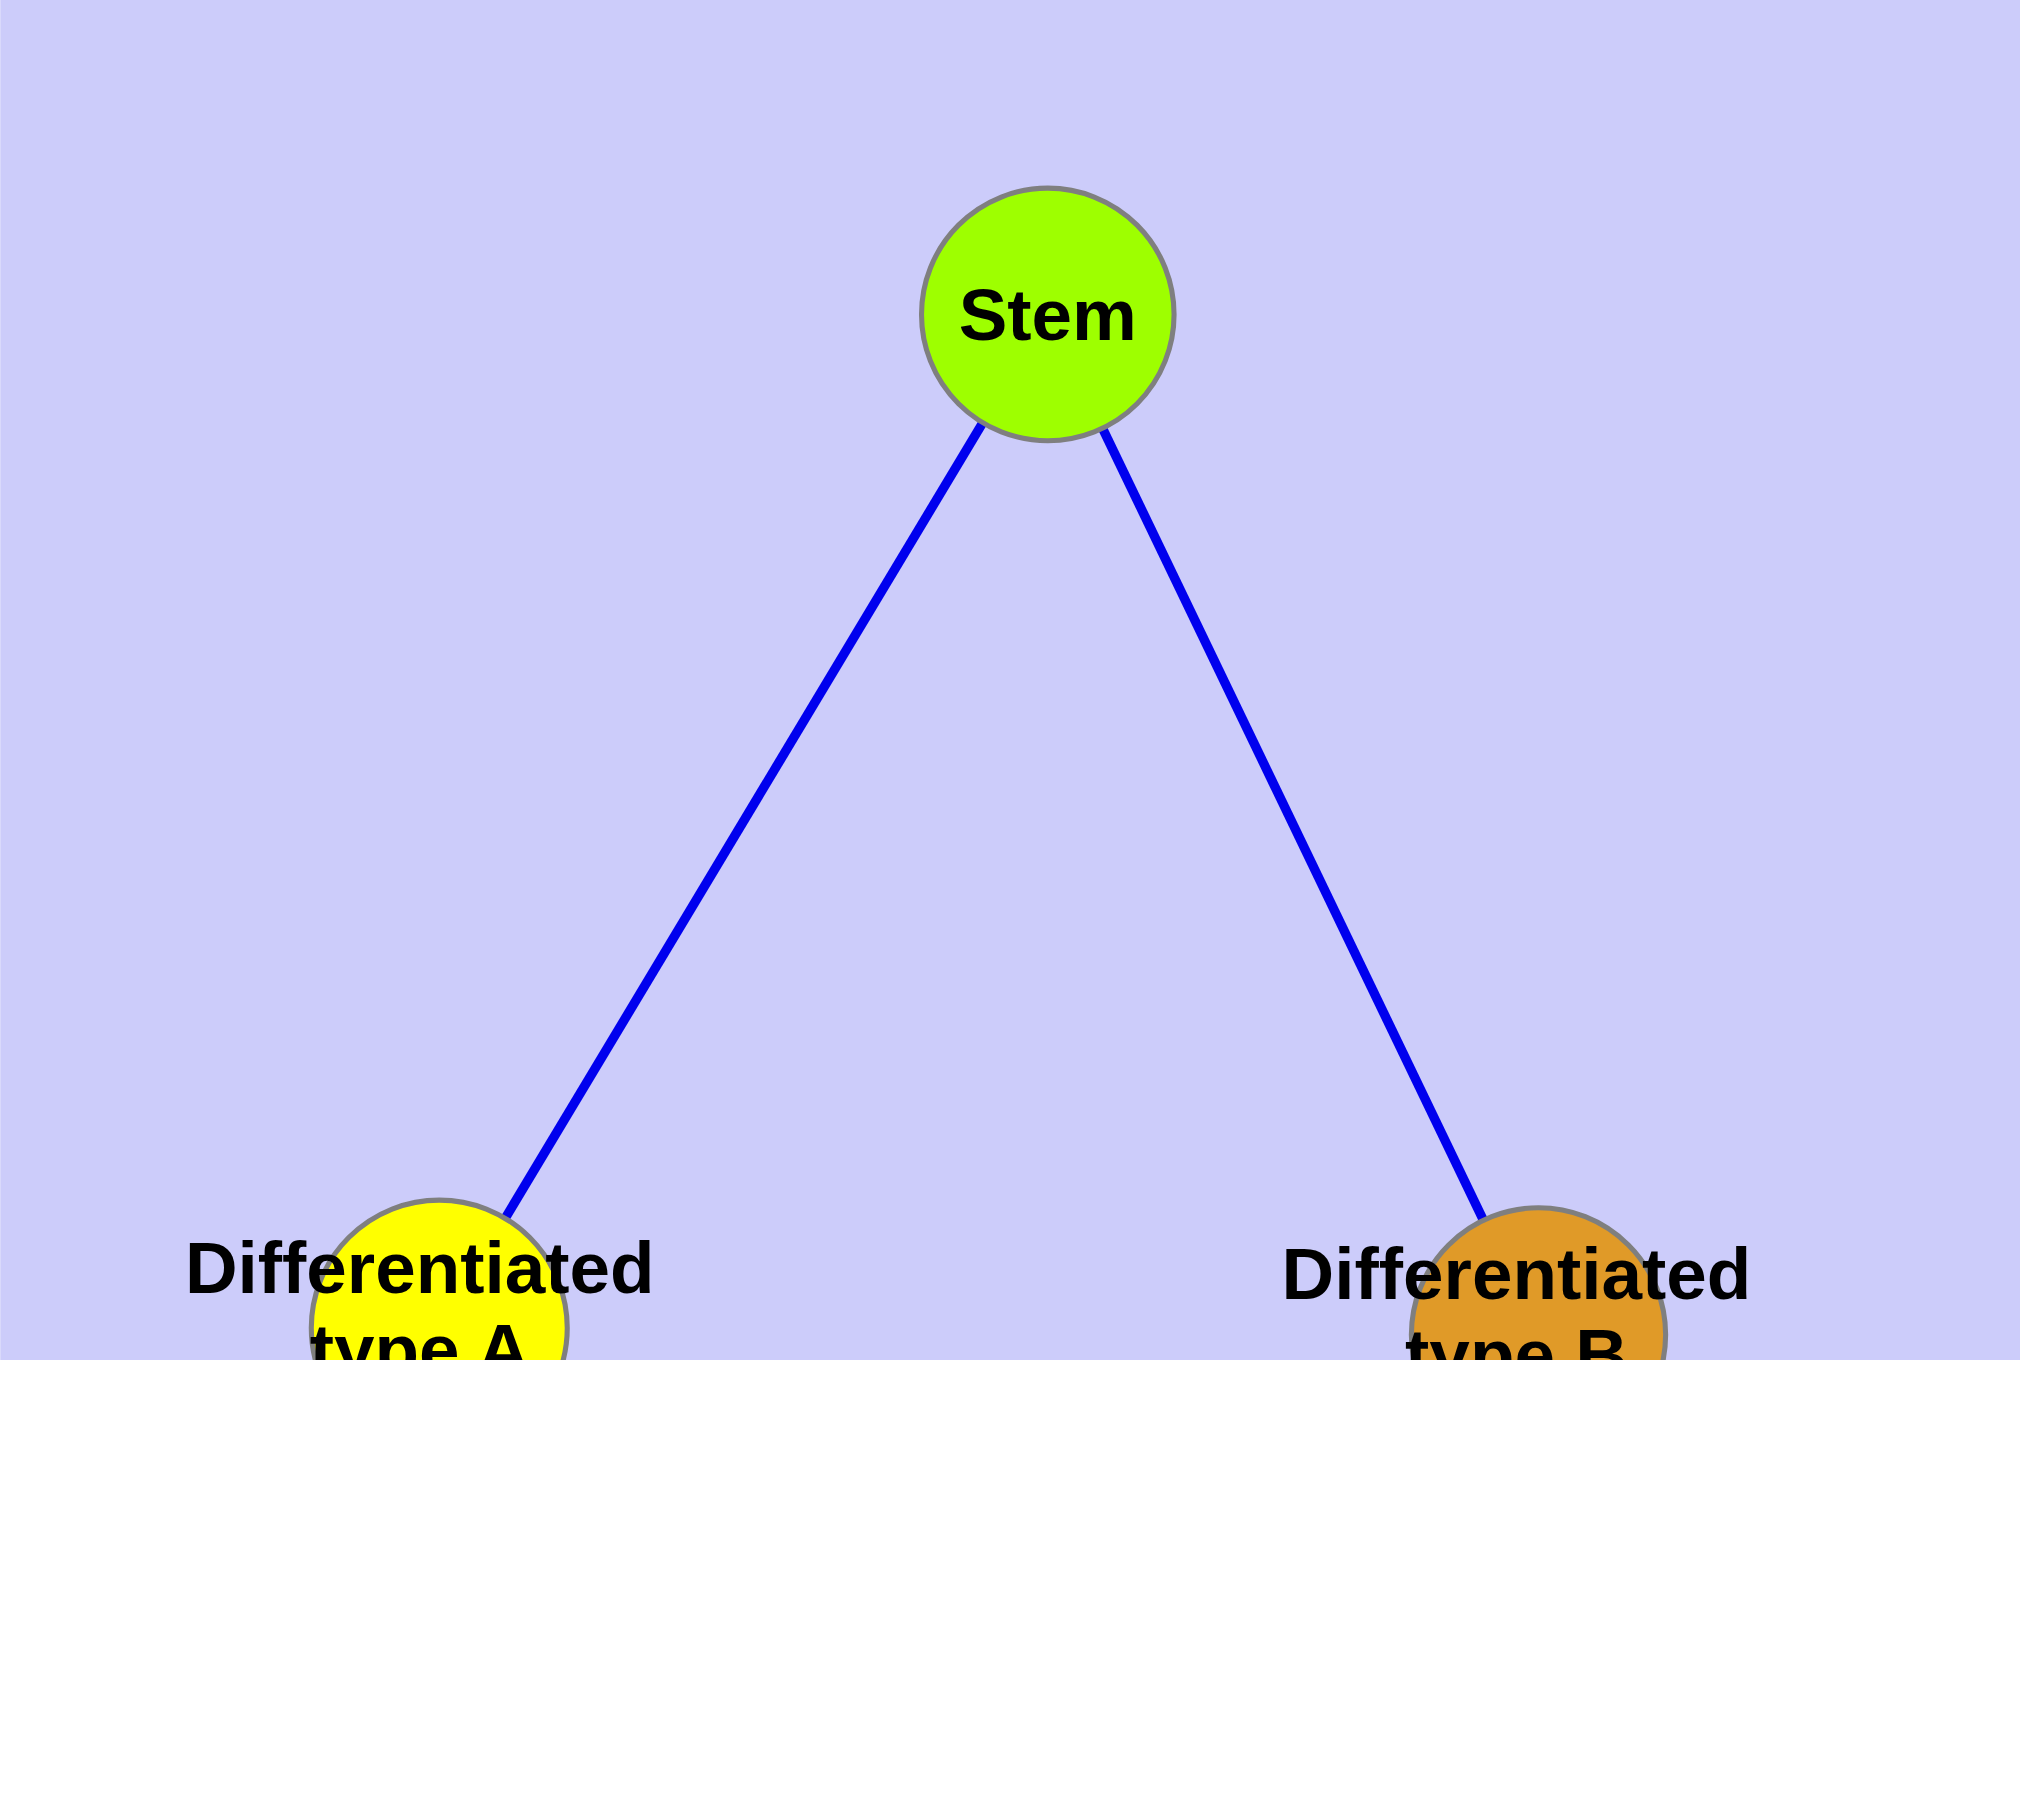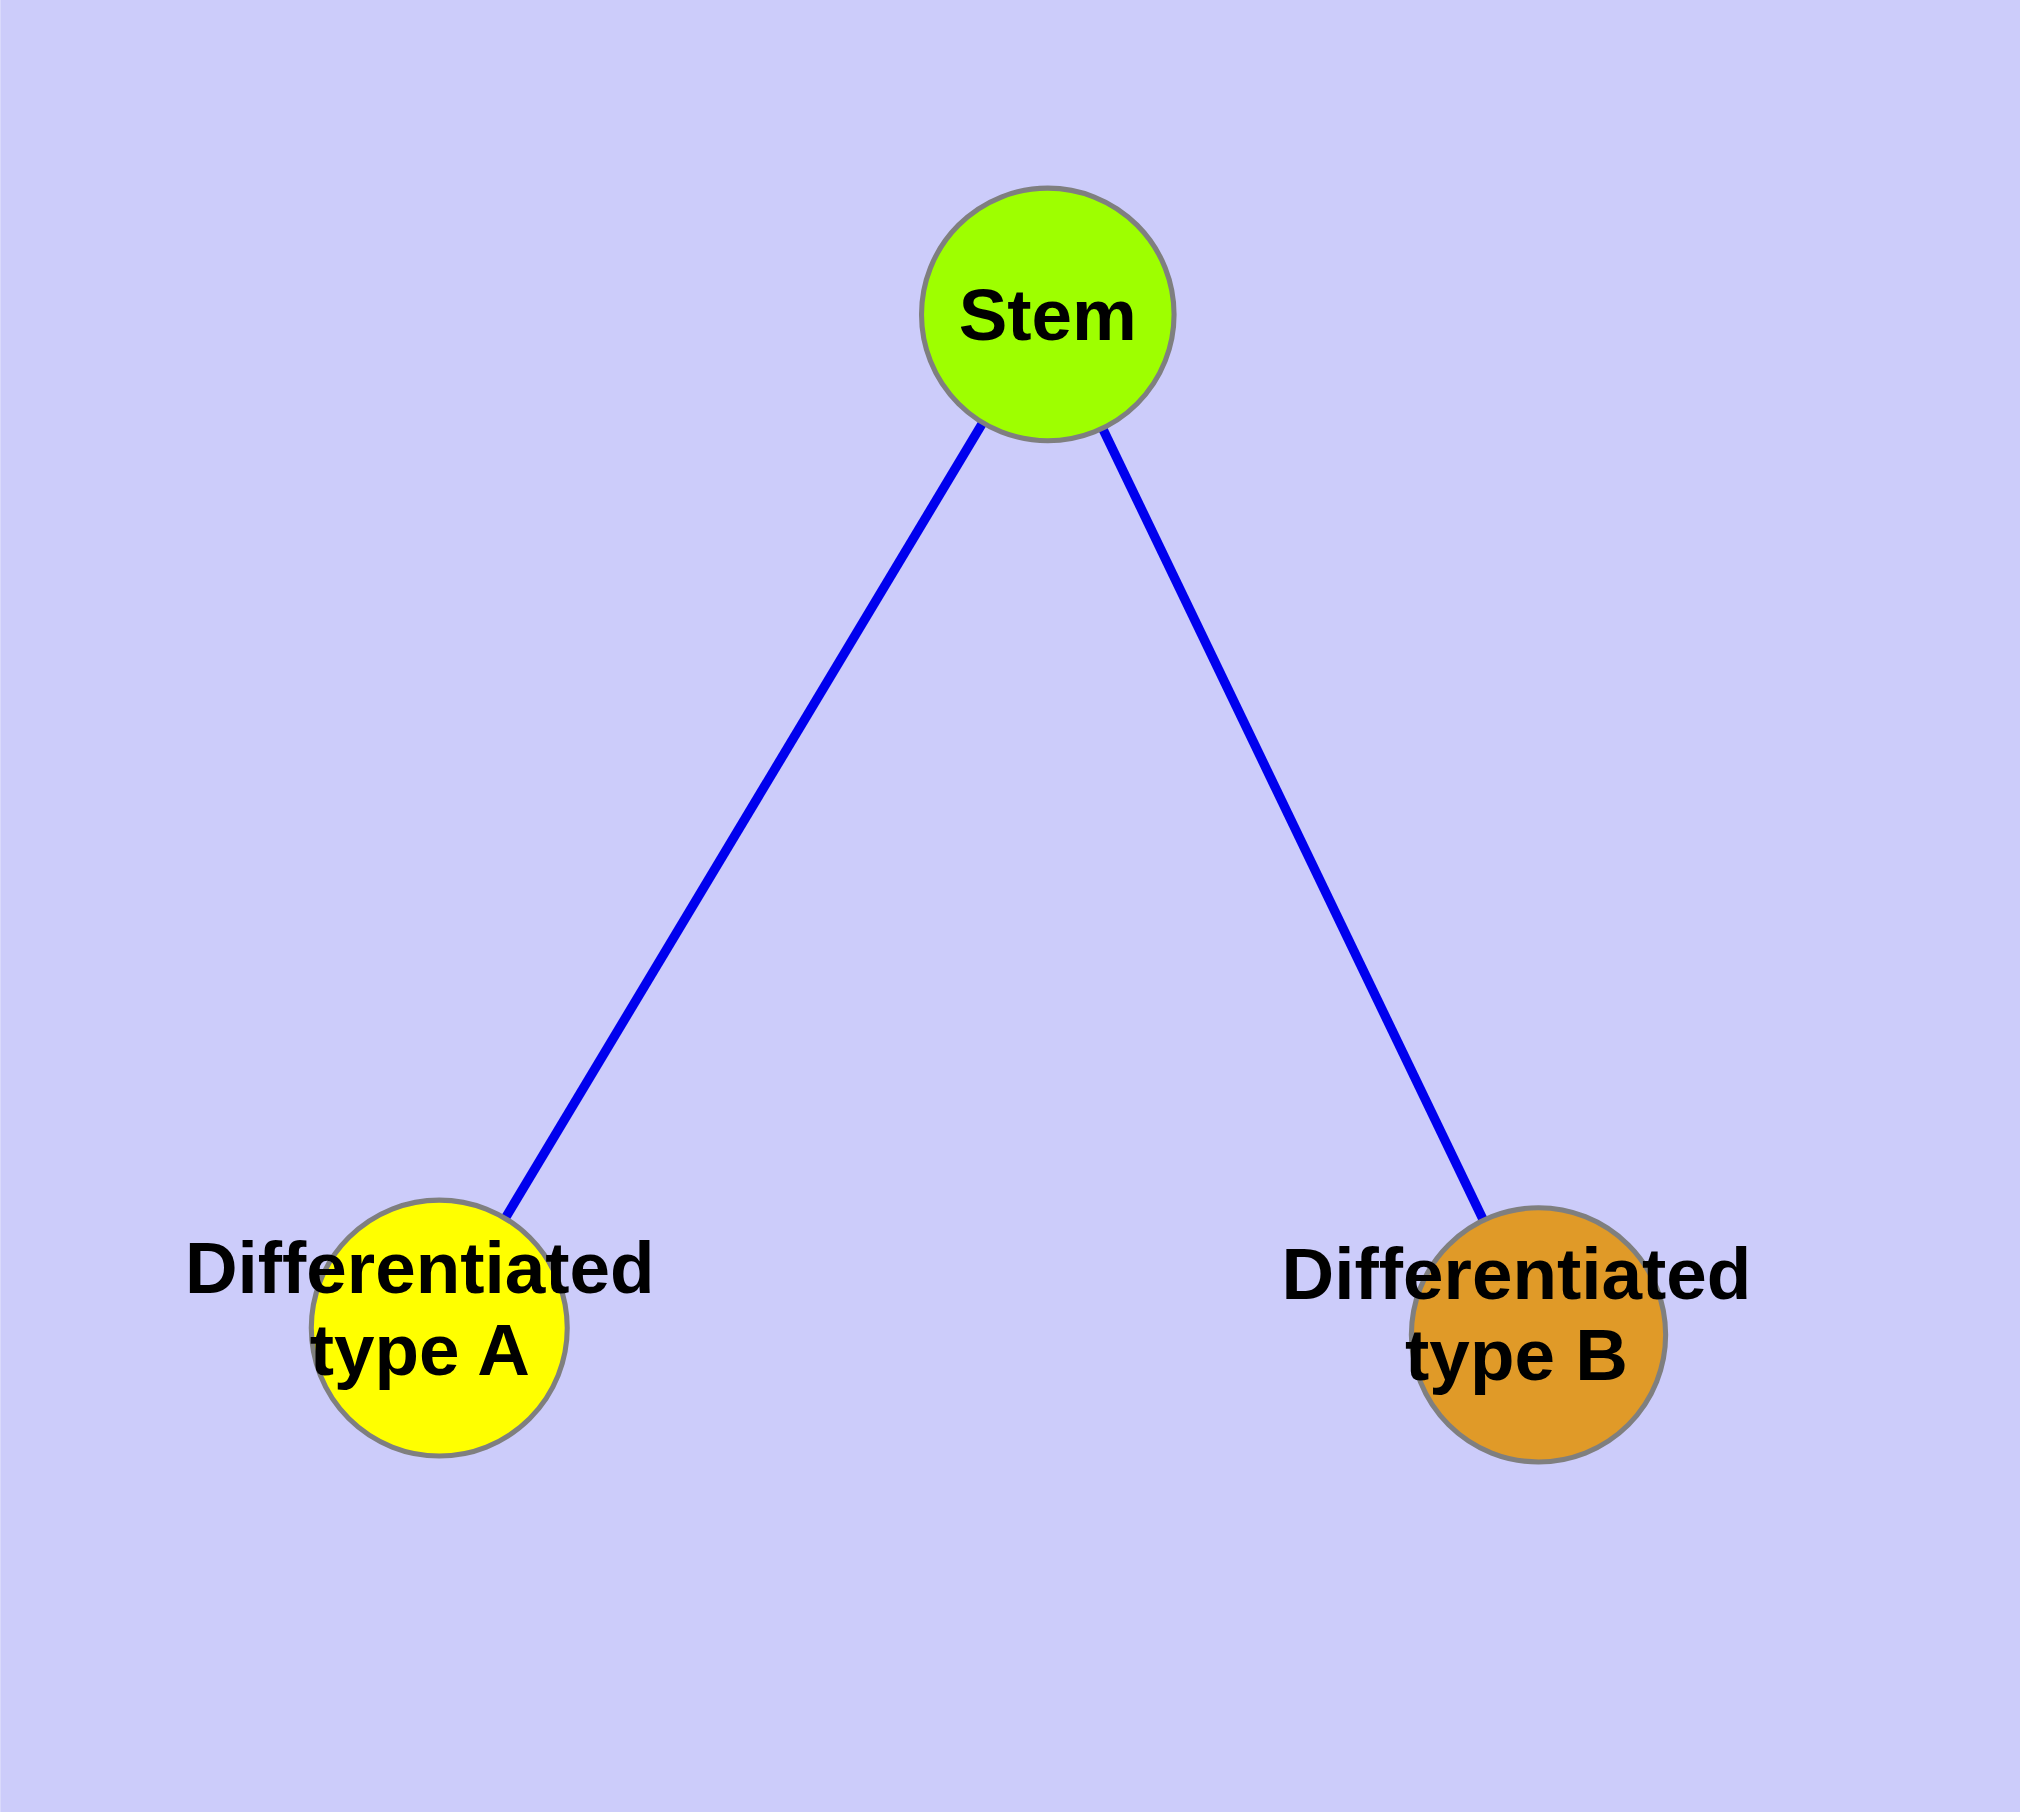--- a/index.html
+++ b/index.html
@@ -6,21 +6,21 @@
     margin: 0;
     padding: 0;
     background: #ffffff;
   }
   body {
     font-family: "Liberation Sans", sans-serif;
   }
   #canvas-root {
     position: relative;
     width: 2021px;
-    height: 1812px;
+    height: 1360px;
     overflow: hidden;
     background: #ffffff;
   }
   #graph-svg {
     display: block;
     width: 2021px;
     height: 1812px;
   }
   .node-label {
     font-family: "Liberation Sans", sans-serif;

